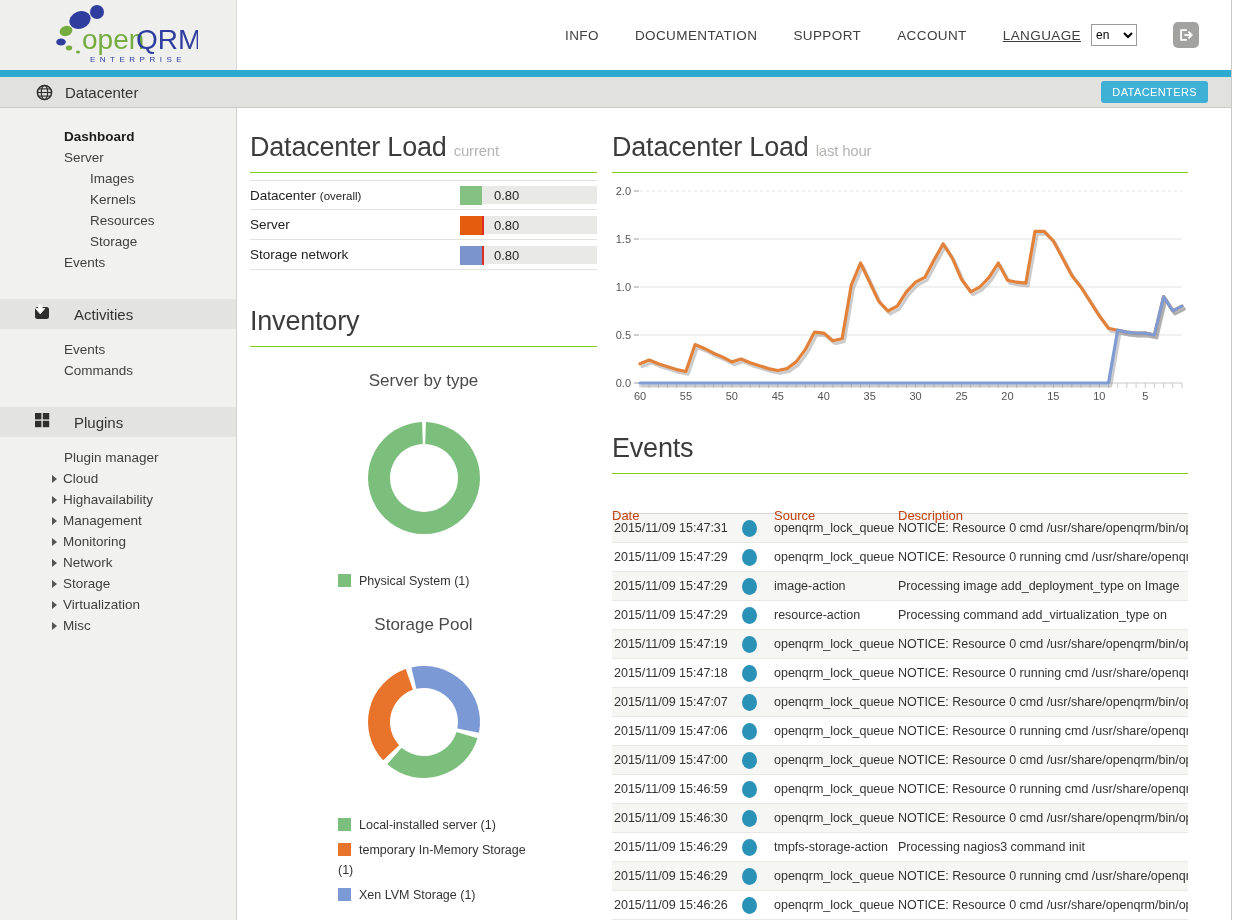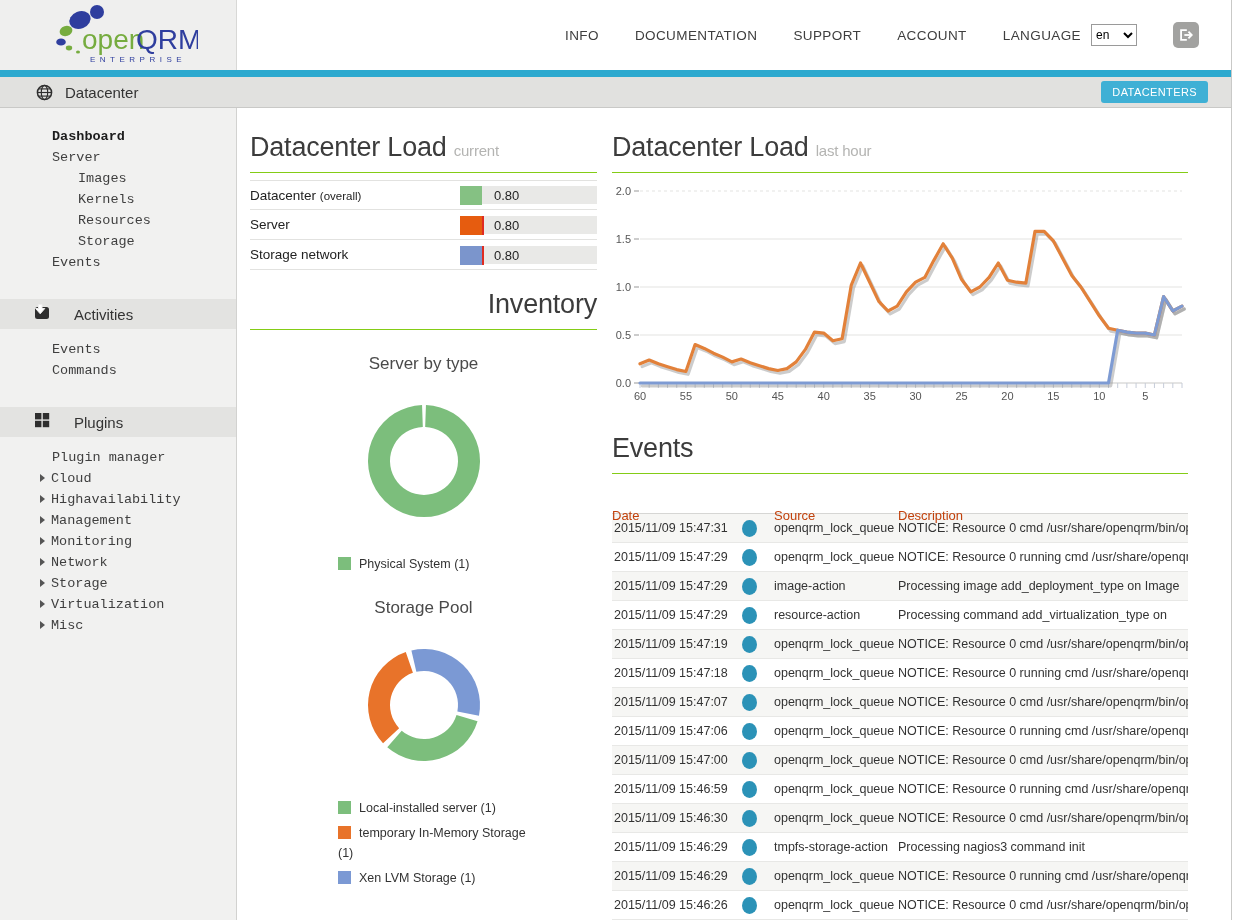--- a/index.html
+++ b/index.html
@@ -8,21 +8,21 @@
   .page { position:relative; width:1232px; height:920px; border-right:1px solid #C9C9C7; background:#fff; }
 
   
   .header { display:flex; height:70px; background:#fff; }
   .logo-block { width:237px; height:70px; background:#EFEFEE; border-right:1px solid #D8D8D6;
                 display:flex; align-items:center; justify-content:center; }
   .header-right { flex:1; display:flex; align-items:center; justify-content:flex-end;
                   gap:36px; padding-right:32px; }
   .nav-link { font-size:13.5px; color:#3E3E3E; letter-spacing:.4px; cursor:pointer; text-decoration:none; }
   .lang-wrap { display:flex; align-items:center; gap:10px; }
-  .lang-label { font-size:13.5px; color:#3E3E3E; letter-spacing:.4px; }
+  .lang-label { font-size:13.5px; color:#3E3E3E; letter-spacing:.4px;text-decoration:underline; }
   .lang-select { width:46px; height:22px; font-size:12px; border:1px solid #9A9A9A; background:#fff; }
   .logout-btn { width:26px; height:26px; background:#A2A2A0; border:none; border-radius:5px;
                 display:flex; align-items:center; justify-content:center; cursor:pointer; }
 
   .teal-bar { height:7px; background:#2CA9CF; }
 
   
   .toolbar { height:31px; background:#E1E1DF; border-bottom:1px solid #C9C9C7;
              display:flex; align-items:center; }
   .toolbar-title-wrap { display:flex; align-items:center; gap:12px; padding-left:36px; }
@@ -31,21 +31,21 @@
   .dc-button { margin-right:23px; background:#3FB0D5; color:#fff; border:none; border-radius:3px;
                font-size:11px; letter-spacing:.4px; padding:5px 11px; cursor:pointer;
                font-family:"Liberation Sans", sans-serif; }
 
   
   .body-flex { display:flex; height:812px; }
   .sidebar { width:237px; background:#F1F1F0; border-right:1px solid #D2D2D0; padding-top:8px; flex-shrink:0; }
   .side-band { height:30px; background:#E3E3E1; display:flex; align-items:center; gap:24px;
                padding-left:34px; margin-top:22px; cursor:pointer; }
   .side-band-title { font-size:15px; color:#333; }
-  .side-items { padding:10px 0 4px 0;font-family:Liberation Mono, monospace; }
+  .side-items { padding:10px 0 4px 12px; }
   .side-item { font-size:13.5px; color:#3F3F3F; line-height:21px; cursor:pointer; position:relative; }
   .side-item.bold { font-weight:bold; color:#1c1c1c; }
   .side-item .tri-down { display:inline-block; width:0; height:0; border-left:4px solid transparent;
       border-right:4px solid transparent; border-top:5px solid #555; margin-right:5px; position:relative; top:-1px;}
   .side-item .tri-right { display:inline-block; width:0; height:0; border-top:4px solid transparent;
       border-bottom:4px solid transparent; border-left:5px solid #555; margin-right:6px; }
   .lvl0 { padding-left:40px; }
   .lvl1 { padding-left:52px; }
   .lvl2 { padding-left:78px; }
 
@@ -62,21 +62,21 @@
   .load-row { display:flex; align-items:center; height:30px; border-bottom:1px solid #E2E2E0; }
   .load-row:first-child { border-top:1px solid #E2E2E0;gap:45px; }
   .load-label { flex:1; font-size:13.5px; color:#222; }
   .load-label .suffix { font-size:11.5px; }
   .load-bar { position:relative; width:137px; height:18px; background:#E9E9E7; }
   .load-fill { position:absolute; left:0; top:0; height:19px; width:22px; }
   .load-marker { position:absolute; left:22px; top:0; width:2px; height:19px; background:#E02B20; }
   .load-value { position:absolute; left:34px; top:0; line-height:19px; font-size:13px; color:#1F1F1F; }
 
   
-  .inv-title { margin-top:19px;text-align:right; }
+  .inv-title { margin-top:36px; }
   .donut-block { text-align:center; }
   .donut-title { font-size:17px; color:#4A4A4A; font-weight:400; margin:24px 0 12px; }
   .legend { text-align:left; margin:14px 0 0 88px; width:190px; }
   .legend-item { font-size:12.5px; color:#333; line-height:20px; margin-bottom:5px; }
   .legend-swatch { display:inline-block; width:13px; height:13px; margin-right:8px; vertical-align:-2px; }
 
   
   .events-sec { margin-top:28px; }
   .ev-table { margin-top:8px; }
   .ev-head { display:grid; grid-template-columns:130px 32px 124px 1fr; align-items:center;

